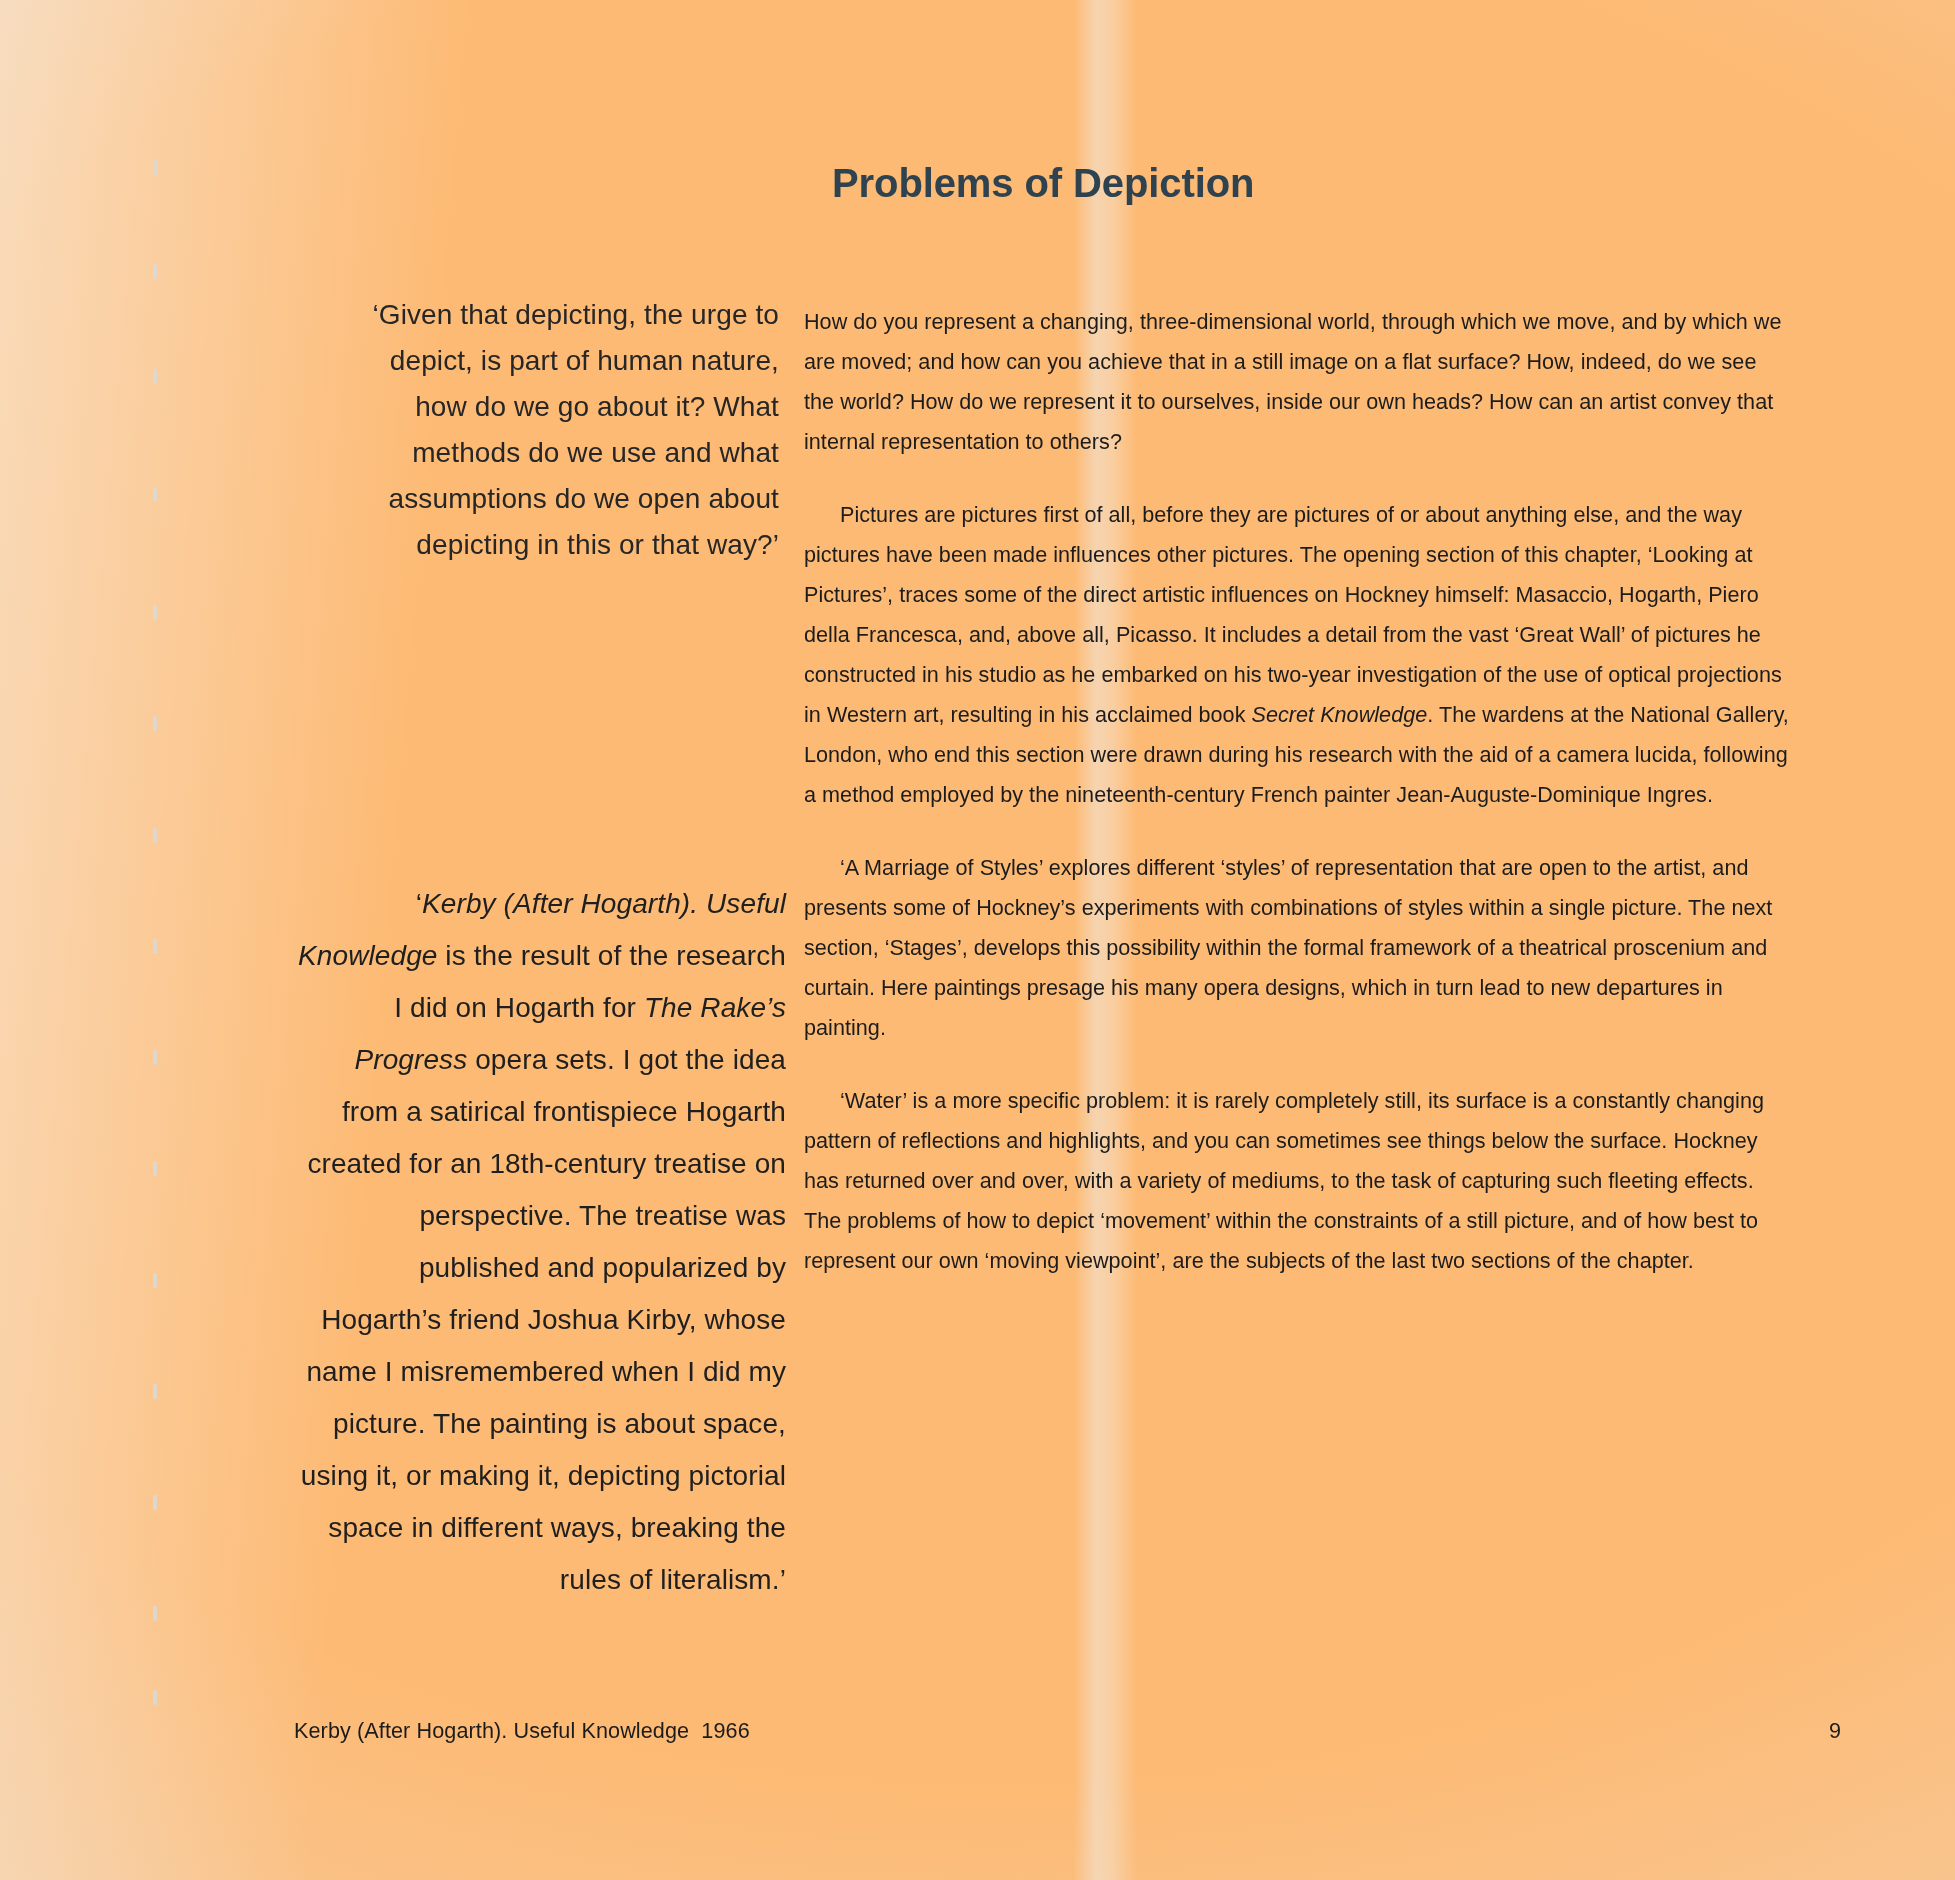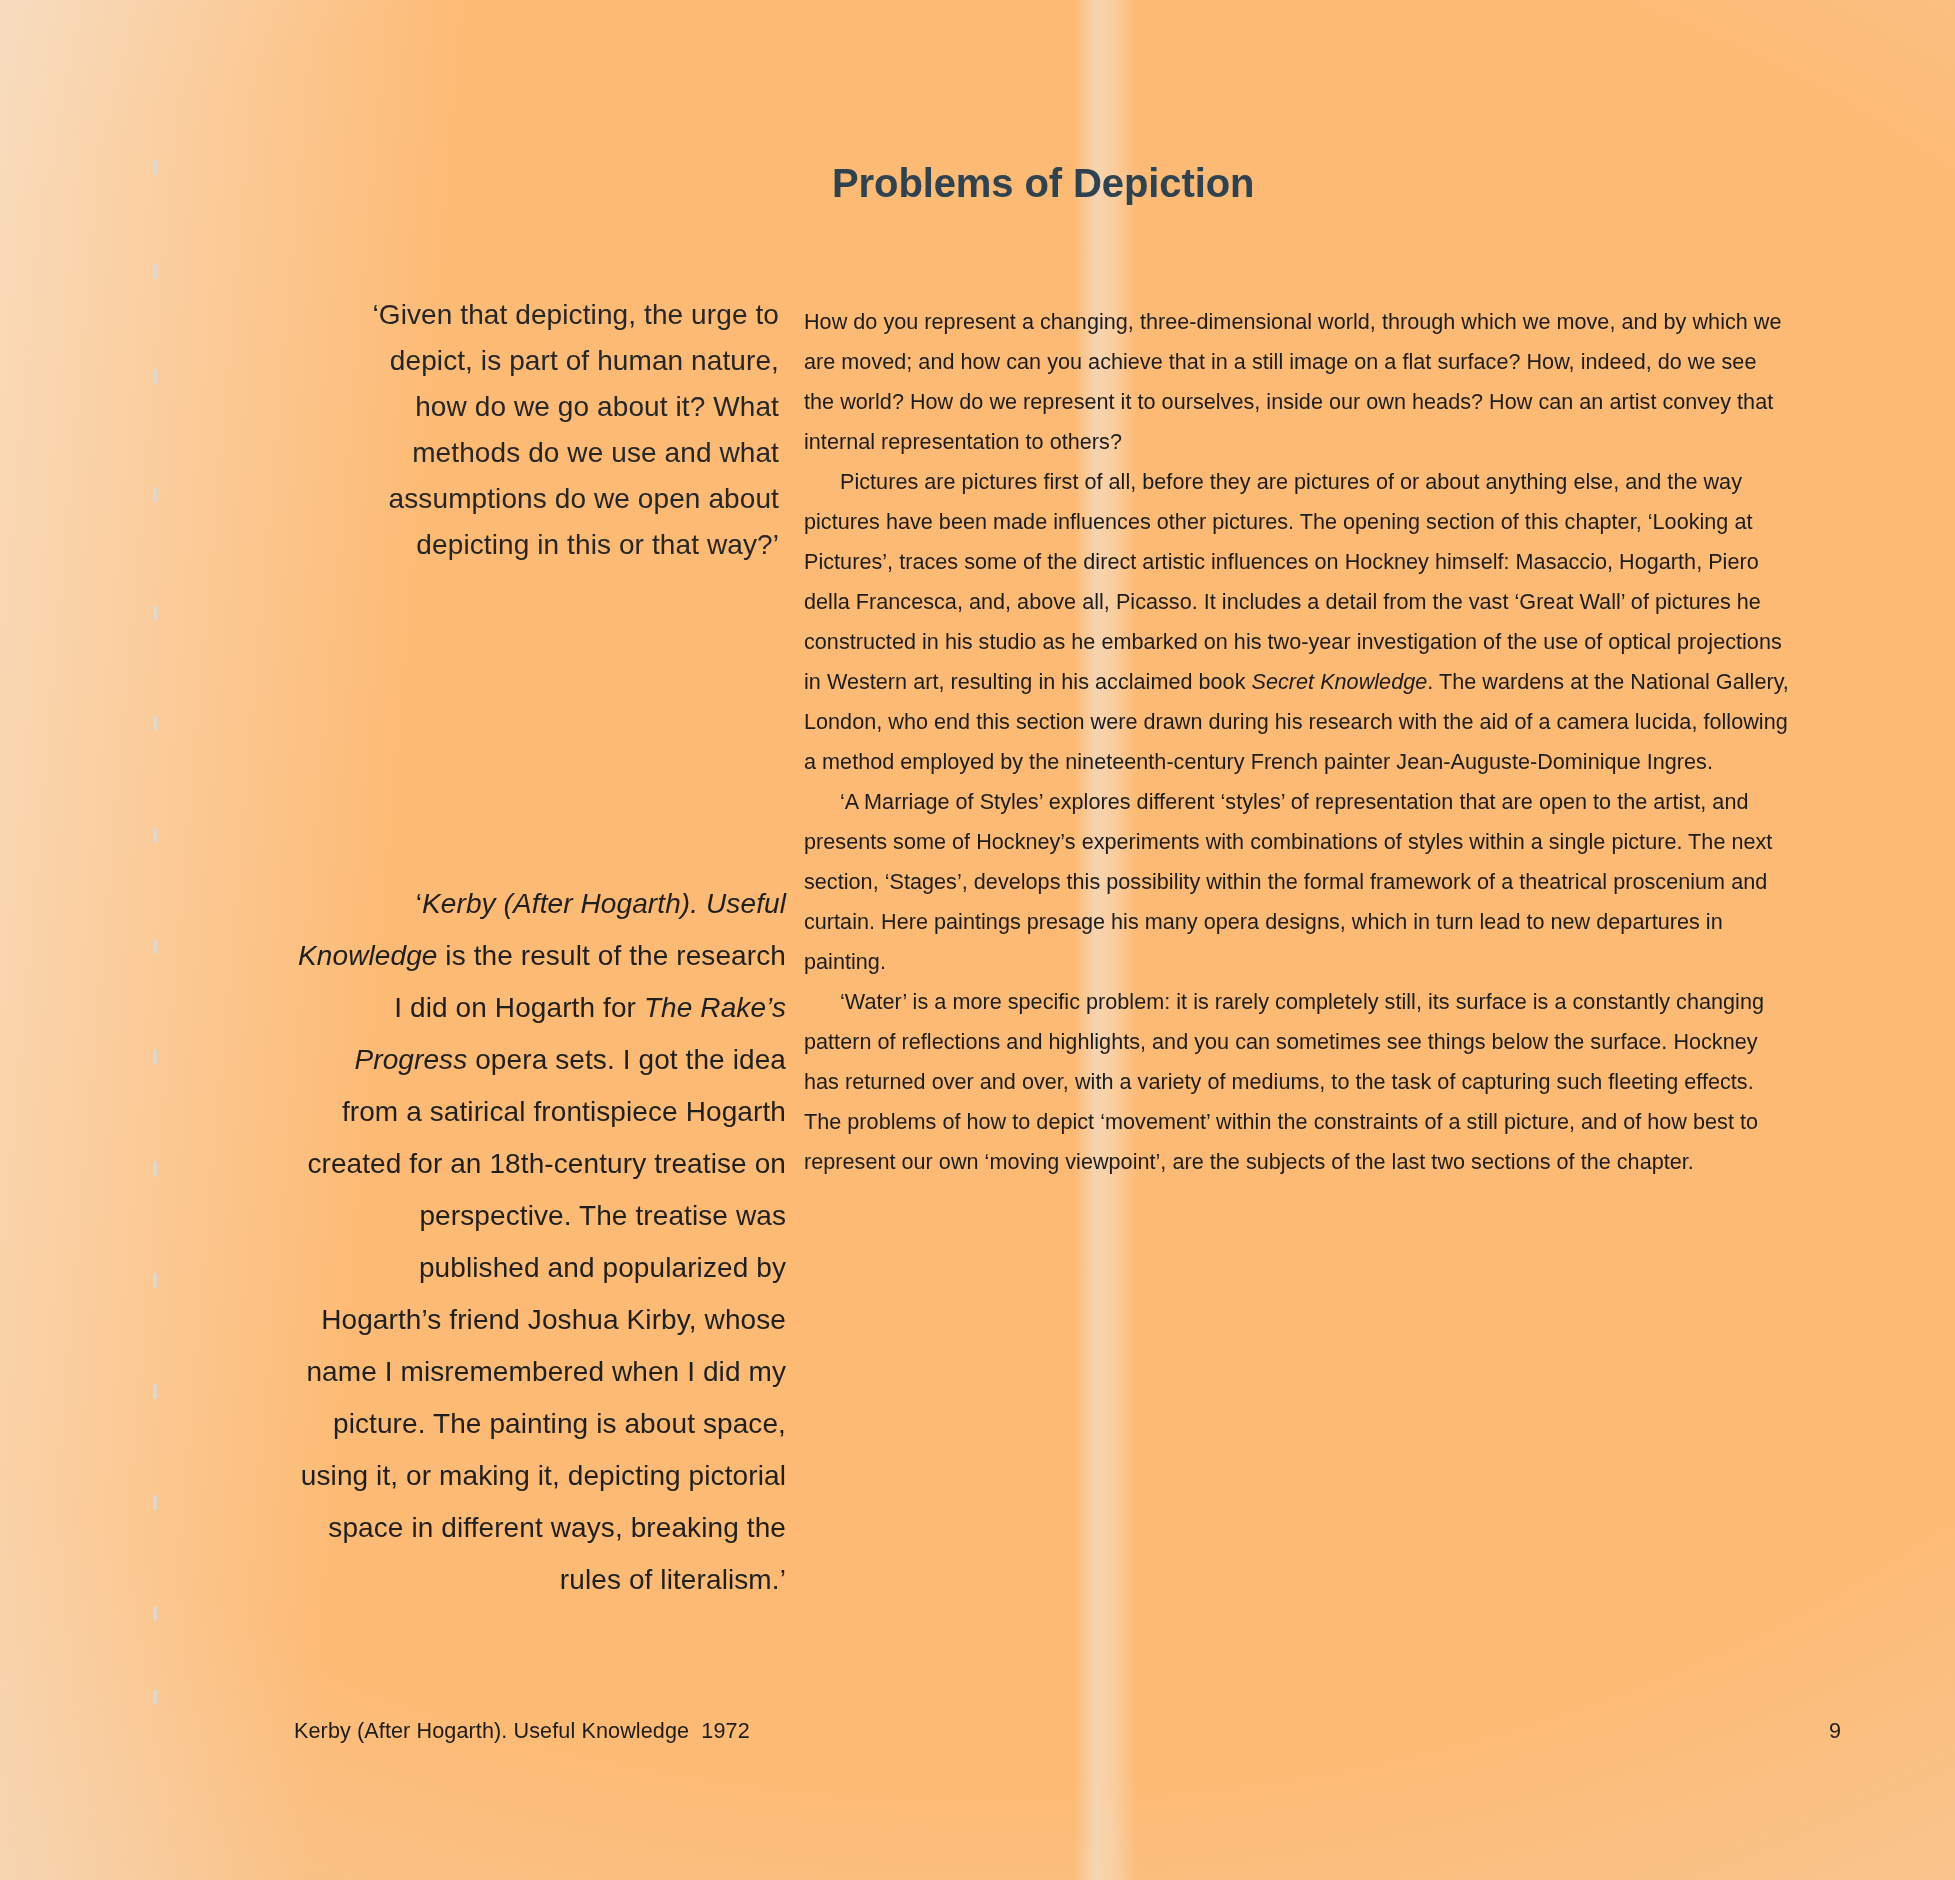--- a/index.html
+++ b/index.html
@@ -114,21 +114,21 @@
     width: 987px;
     font-size: 21.6px;
     line-height: 40px;
     color: #1c1c1c;
     font-weight: 400;
     letter-spacing: 0.03px;
     text-align: left;
     font-stretch: semi-condensed;
   }
   .body-col p { margin: 0; }
-  .body-col p.indent { text-indent: 36px; }
+  .body-col p.indent { text-indent: 36px; margin-top: 33px; }
   .body-col i { font-style: italic; }
 
   
   .caption {
     position: absolute;
     left: 294px;
     top: 1718px;
     font-size: 21.6px;
     color: #1c1c1c;
     letter-spacing: 0.1px;
@@ -178,18 +178,18 @@
     <span>‘</span><i>Kerby (After Hogarth). Useful Knowledge</i><span> is the result of the research I did on Hogarth for </span><i>The Rake’s Progress</i><span> opera sets. I got the idea from a satirical frontispiece Hogarth created for an 18th-century treatise on perspective. The treatise was published and popularized by Hogarth’s friend Joshua Kirby, whose name I misremembered when I did my picture. The painting is about space, using it, or making it, depicting pictorial space in different ways, breaking the rules of literalism.’</span>
   </div>
 
   <div class="body-col">
       <p><span>How do you represent a changing, three-dimensional world, through which we move, and by which we are moved; and how can you achieve that in a still image on a flat surface? How, indeed, do we see the world? How do we represent it to ourselves, inside our own heads? How can an artist convey that internal representation to others?</span></p>
       <p class="indent"><span>Pictures are pictures first of all, before they are pictures of or about anything else, and the way pictures have been made influences other pictures. The opening section of this chapter, ‘Looking at Pictures’, traces some of the direct artistic influences on Hockney himself: Masaccio, Hogarth, Piero della Francesca, and, above all, Picasso. It includes a detail from the vast ‘Great Wall’ of pictures he constructed in his studio as he embarked on his two-year investigation of the use of optical projections in Western art, resulting in his acclaimed book </span><i>Secret Knowledge</i><span>. The wardens at the National Gallery, London, who end this section were drawn during his research with the aid of a camera lucida, following a method employed by the nineteenth-century French painter Jean-Auguste-Dominique Ingres.</span></p>
       <p class="indent"><span>‘A Marriage of Styles’ explores different ‘styles’ of representation that are open to the artist, and presents some of Hockney’s experiments with combinations of styles within a single picture. The next section, ‘Stages’, develops this possibility within the formal framework of a theatrical proscenium and curtain. Here paintings presage his many opera designs, which in turn lead to new departures in painting.</span></p>
       <p class="indent"><span>‘Water’ is a more specific problem: it is rarely completely still, its surface is a constantly changing pattern of reflections and highlights, and you can sometimes see things below the surface. Hockney has returned over and over, with a variety of mediums, to the task of capturing such fleeting effects. The problems of how to depict ‘movement’ within the constraints of a still picture, and of how best to represent our own ‘moving viewpoint’, are the subjects of the last two sections of the chapter.</span></p>
     </div>
 
-  <div class="caption">Kerby (After Hogarth). Useful Knowledge  1972</div>
+  <div class="caption">Kerby (After Hogarth). Useful Knowledge  1966</div>
 
   <div class="folio">9</div>
 
 </div>
 
 
 </body></html>

